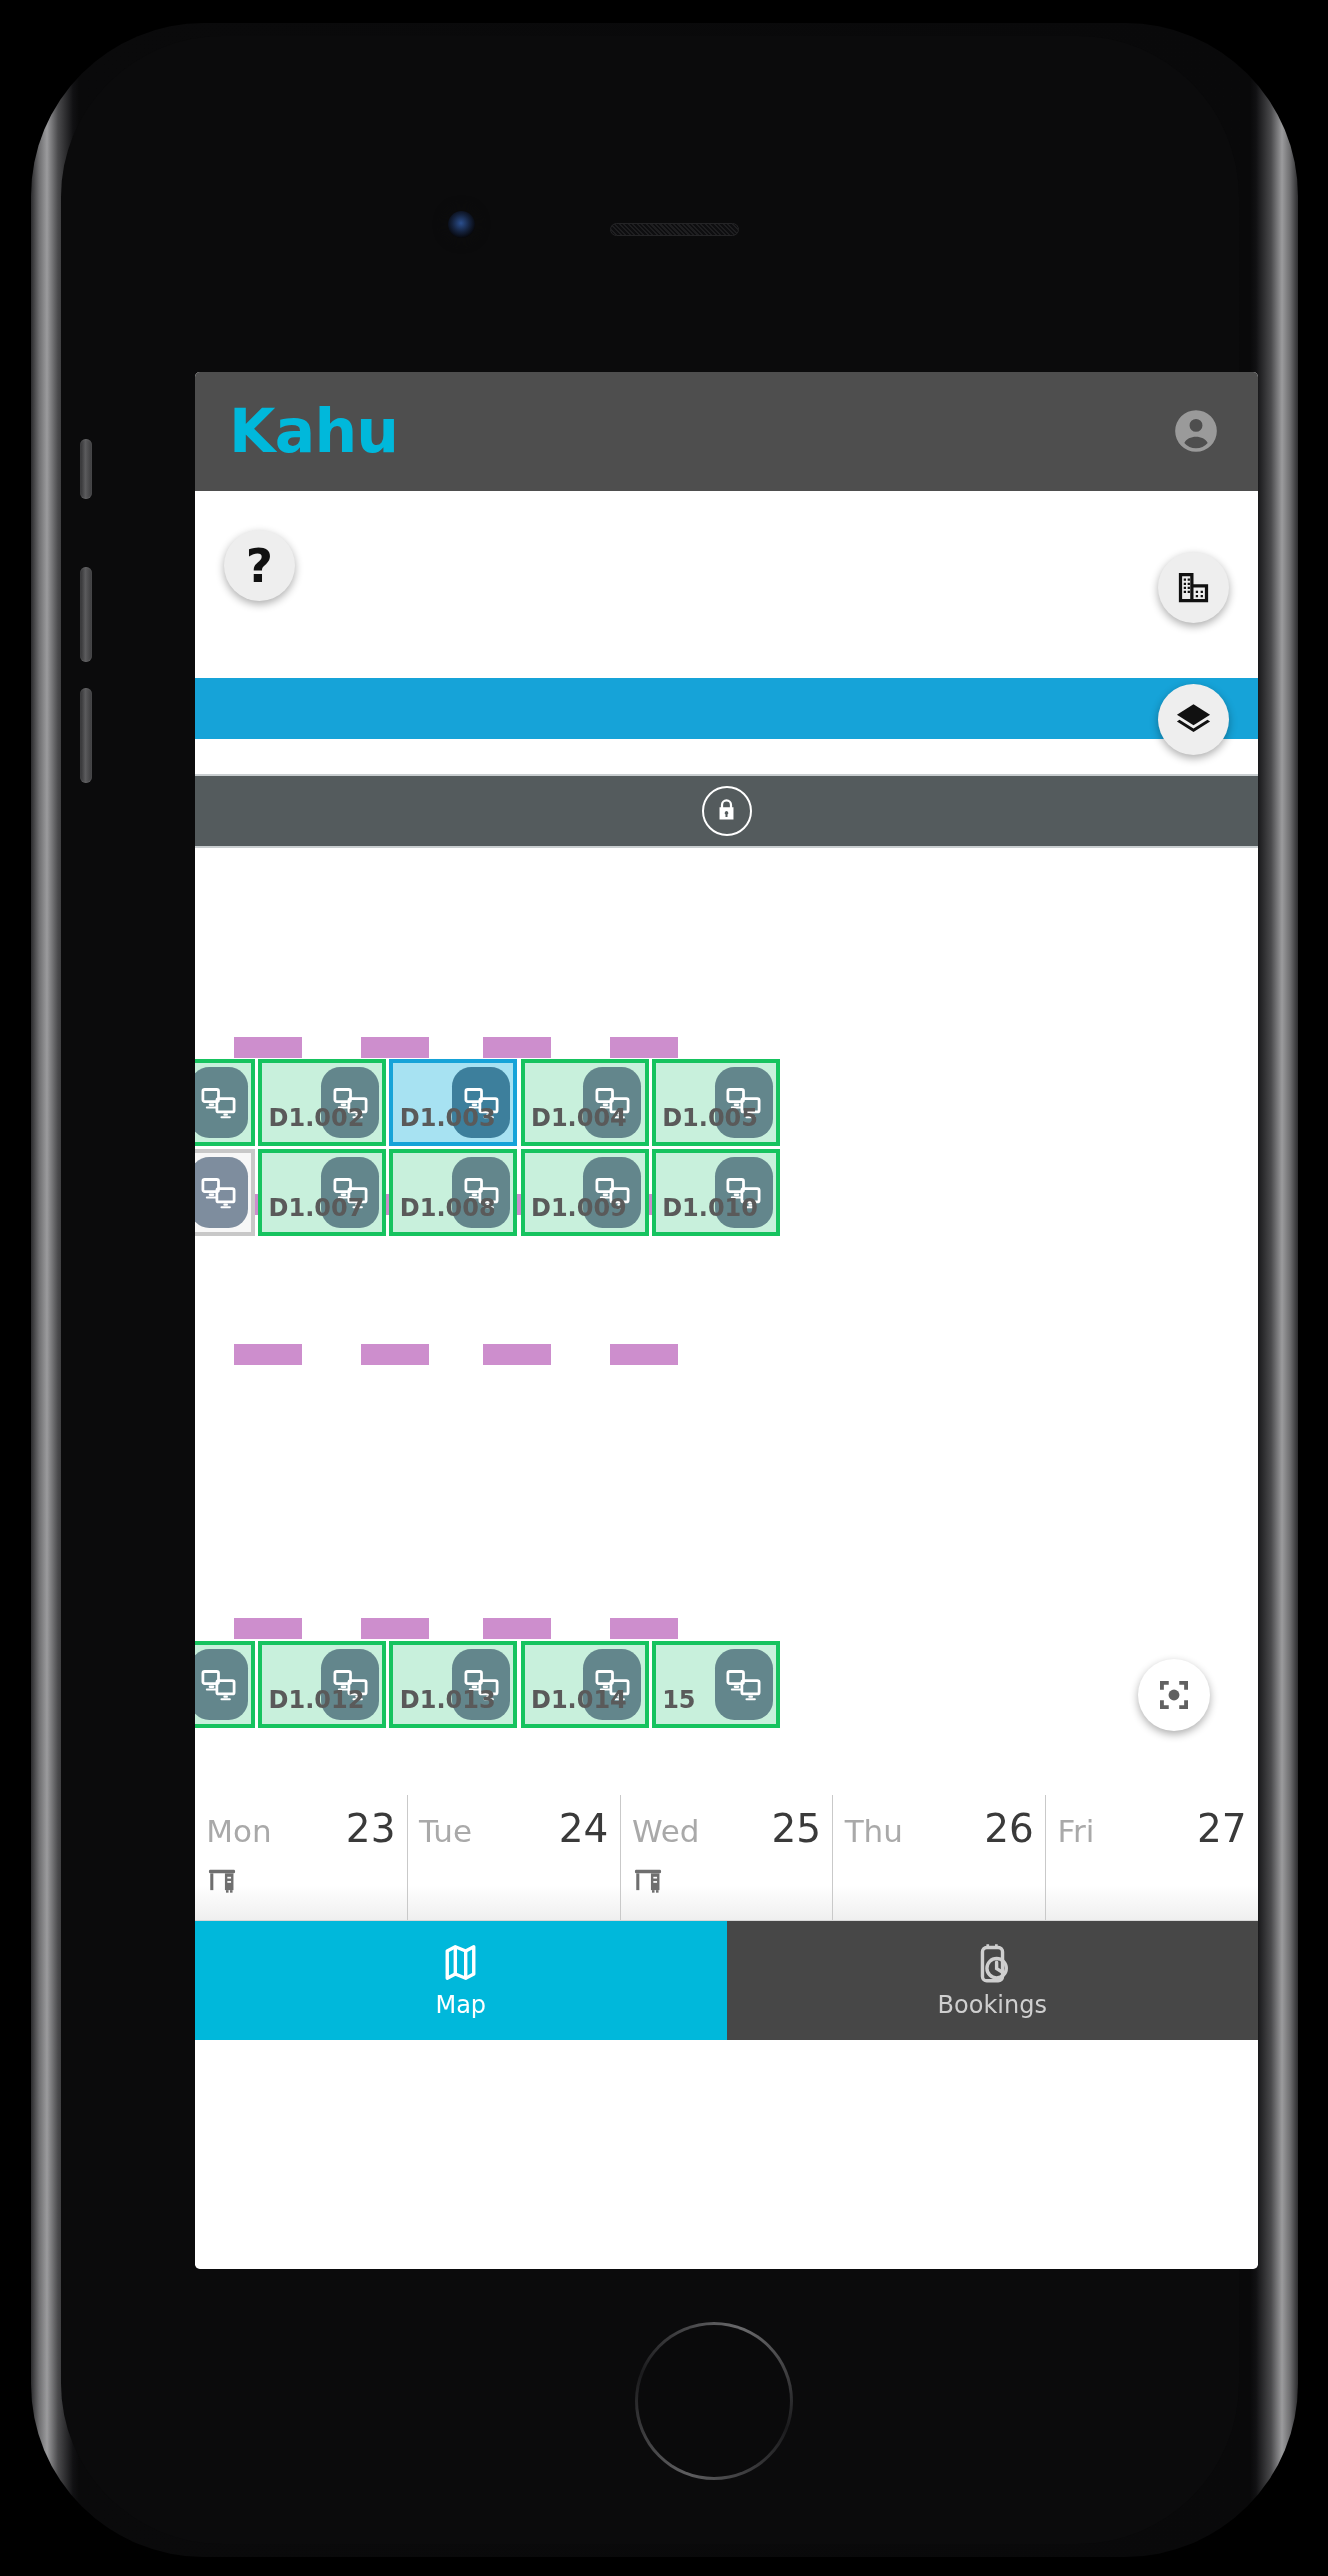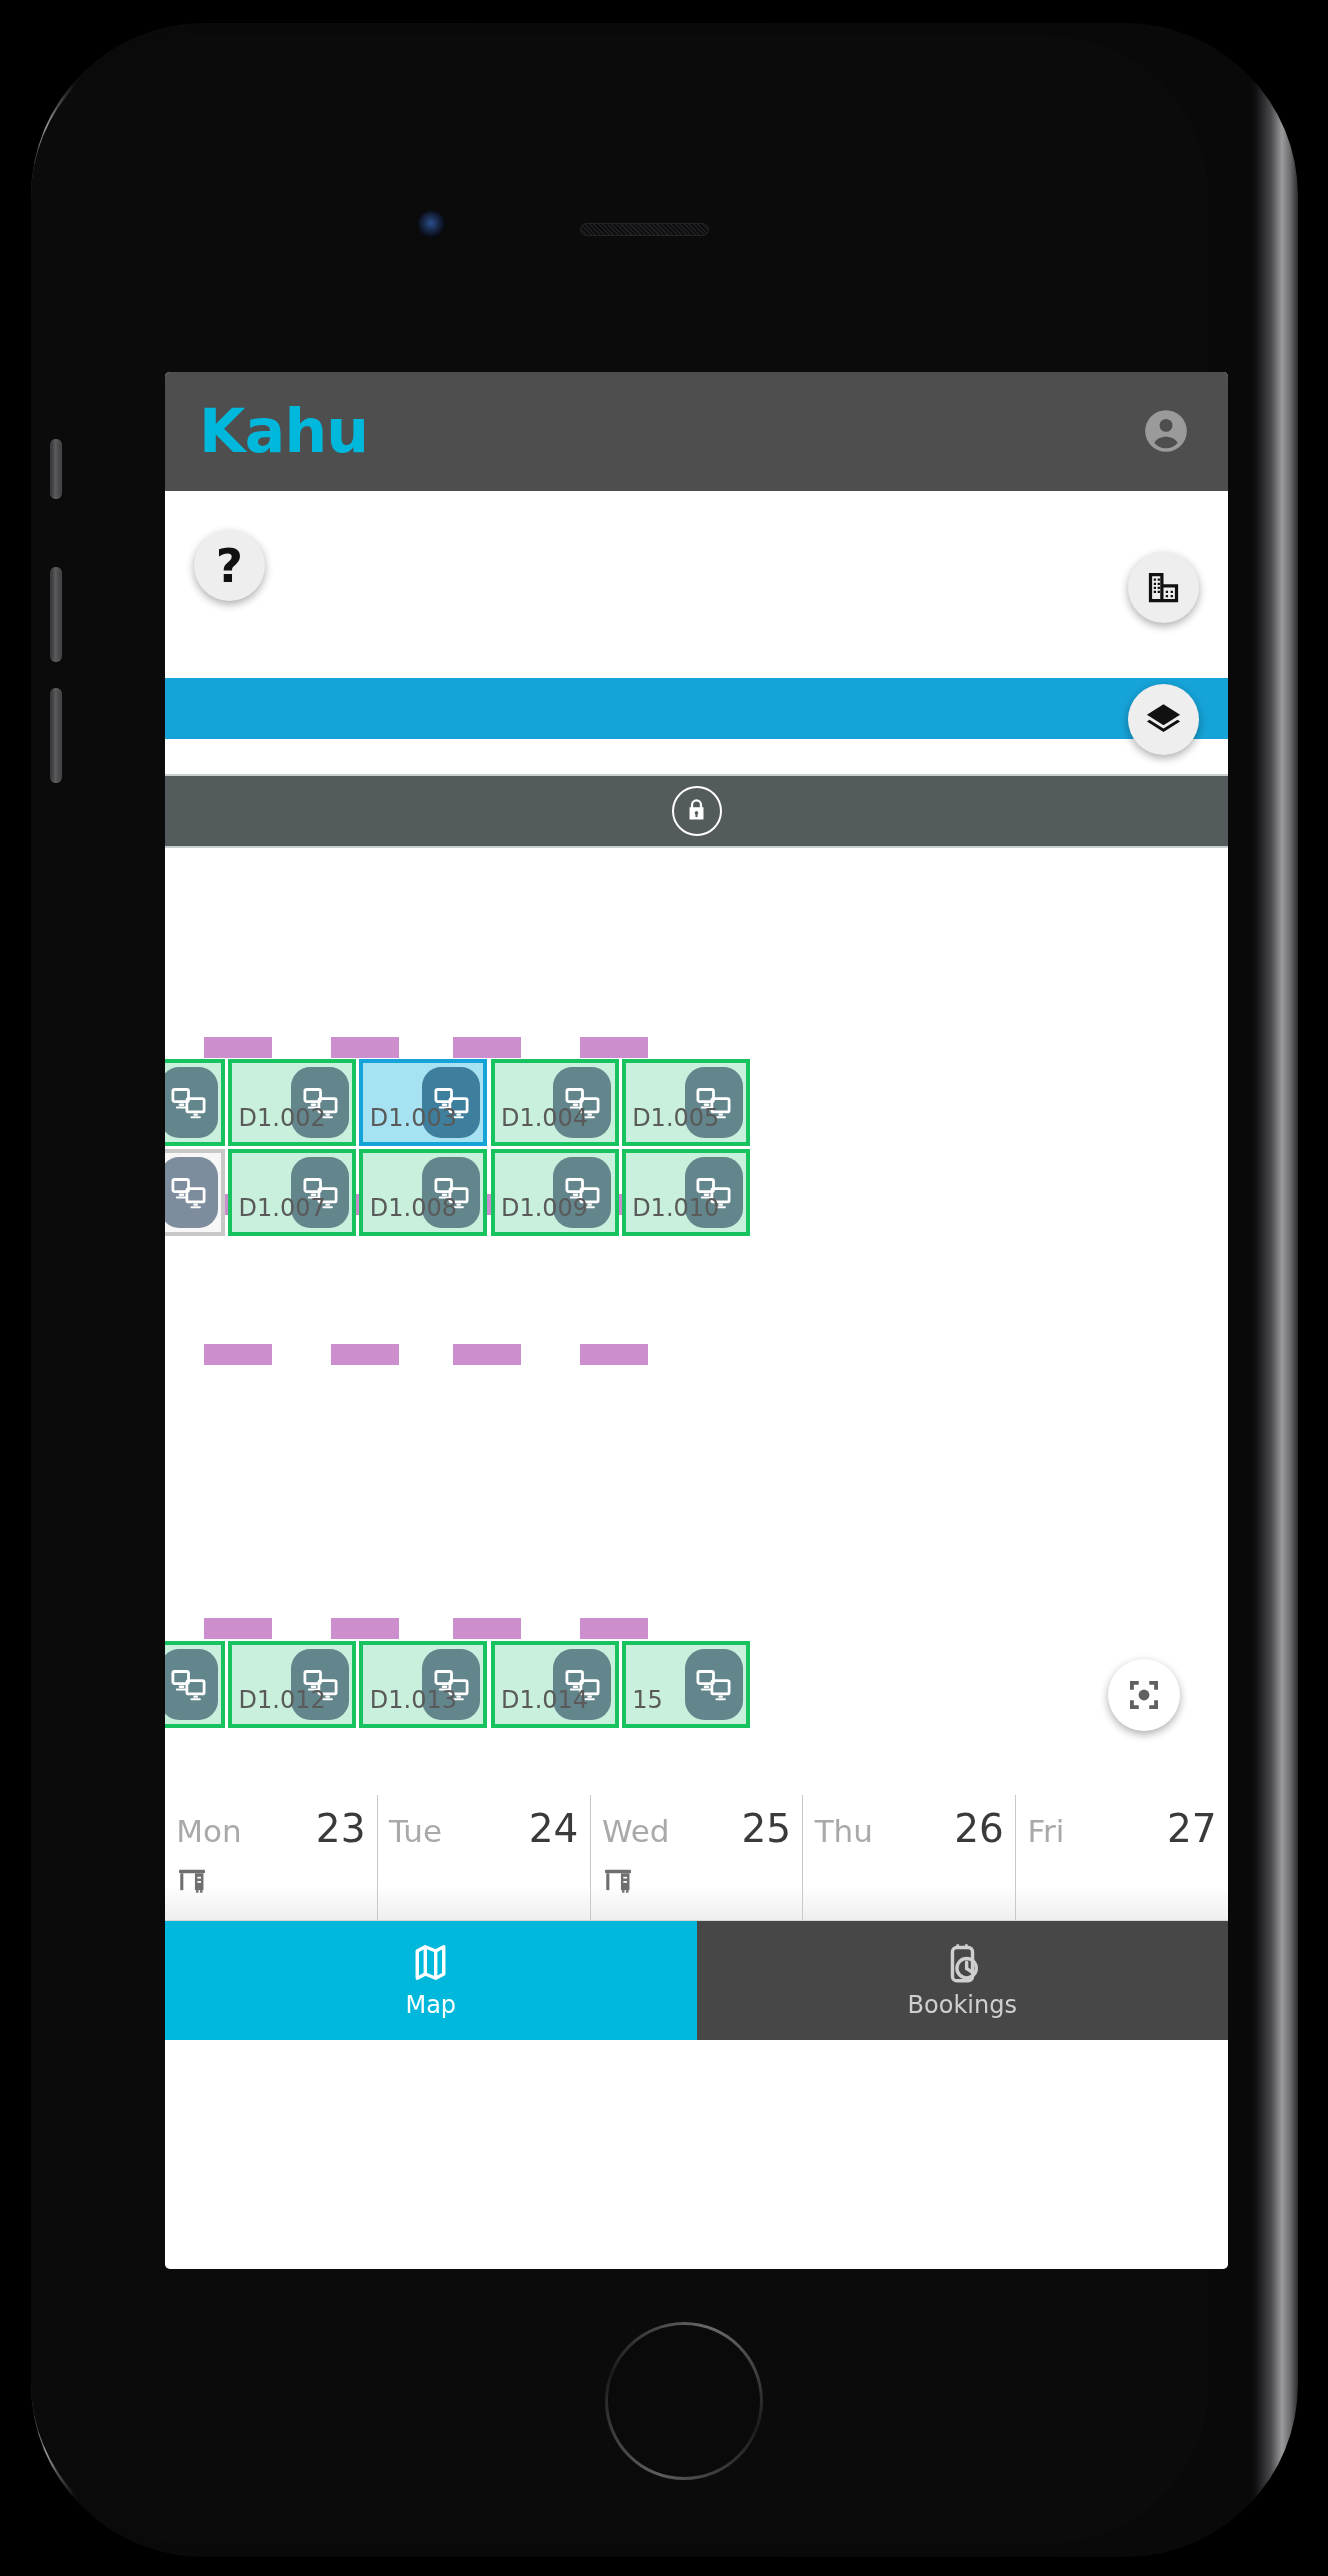--- a/index.html
+++ b/index.html
@@ -17,21 +17,21 @@
     border-radius: 173px;
     background: linear-gradient(90deg,
         #2b2b2d 0px, #6e6e70 8px, #9b9b9d 16px, #4a4a4c 27px,
         #111113 42px, #0a0a0b 48px,
         #09090a calc(100% - 48px), #111113 calc(100% - 42px),
         #4a4a4c calc(100% - 27px), #9b9b9d calc(100% - 16px),
         #6e6e70 calc(100% - 8px), #2b2b2d 100%);
     box-shadow: 0 0 32px rgba(0,0,0,.9);
   }
   #phone-body {
-    position: absolute; left: 0; top: 13px;
+    position: absolute; left: 30px; top: 13px;
     width: 1178px; height: 2508px;
     border-radius: 161px;
     background: #0b0b0c;
   }
   .side-btn {
     position: absolute;
     background: linear-gradient(90deg,#2f2f31,#5b5b5d 45%,#3a3a3c);
     border-radius: 8px;
     box-shadow: inset 0 0 1.6px rgba(255,255,255,.25);
   }
@@ -122,21 +122,21 @@
   .desk {
     position: relative; flex: 0 0 128px; height: 87px;
     margin-right: 3.2px;
     background: #c8f0dc; border: 4px solid #16c35f;
     display: flex; align-items: flex-end;
   }
   .desk.unavailable { background: #f7f7f7; border-color: #c8c8c8; }
   .desk.selected    { background: #a7e2f2; border-color: #16a3d8; }
   .desk-label {
     position: relative; z-index: 1;
-    font-size: 24px; font-weight: 400; color: #5a5a5a;
+    font-size: 24px; font-weight: 700; color: #5a5a5a;
     padding: 0 0 9.7px 6.4px; white-space: nowrap;
     font-family: "DejaVu Sans", sans-serif;
   }
   .desk-icon {
     position: absolute; right: 3.2px; top: 4.8px;
     width: 58px; height: 71px; border-radius: 19.3px;
     background: #63868c;
     display: flex; align-items: center; justify-content: center;
   }
   .desk.unavailable .desk-icon { background: #7e8d9e; }

